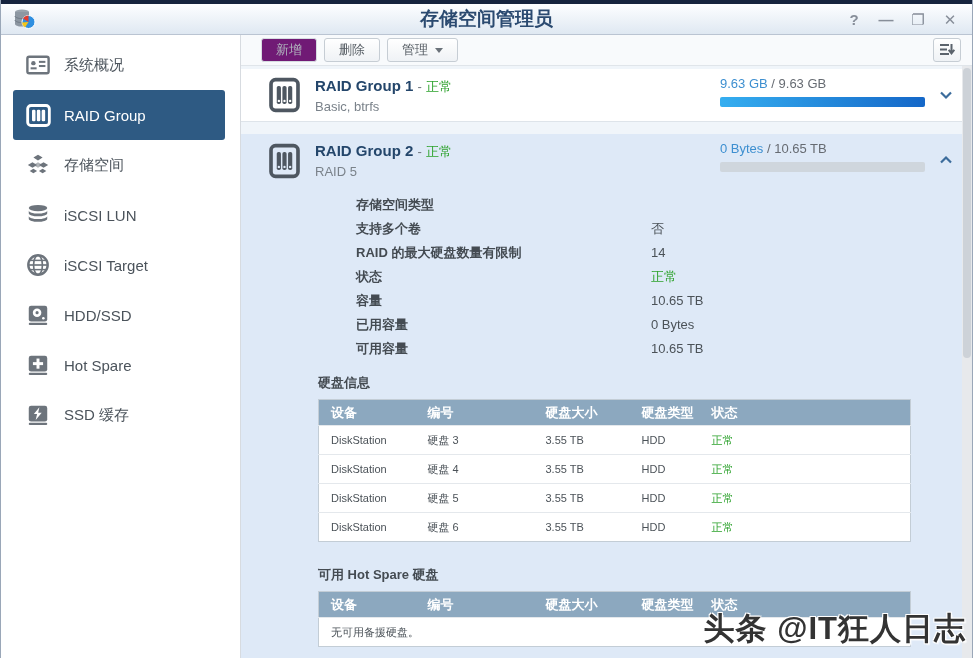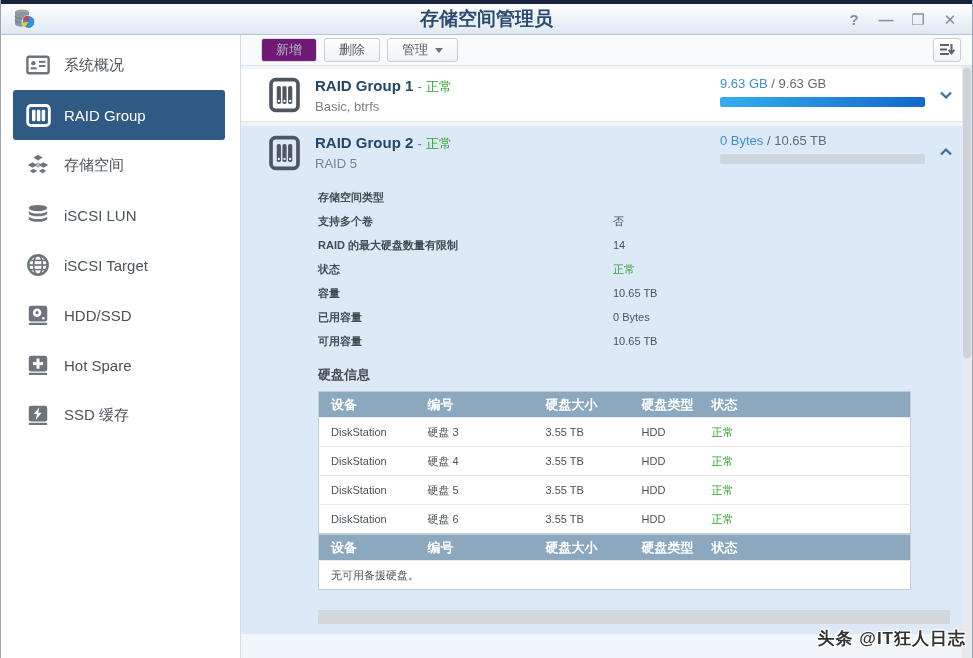--- a/index.html
+++ b/index.html
@@ -23,47 +23,47 @@
   .toolbar{height:31px;background:#f8fafc;border-bottom:1px solid #e0e5ea;display:flex;align-items:center;padding-left:20px;position:relative;}
   .btn{height:24px;padding:0 14px;margin-right:7px;border:1px solid #c6cdd4;border-radius:3px;background:linear-gradient(#ffffff,#eff2f5);font-size:13px;color:#555c63;display:flex;align-items:center;cursor:pointer;}
   .btn.disabled{background:#701a75;border-color:#d6dce1;color:#b0b7be;cursor:default;justify-content:center;}
   .caret{width:0;height:0;border-left:4px solid transparent;border-right:4px solid transparent;border-top:5px solid #6b727a;margin-left:7px;}
   .sort-btn{position:absolute;right:11px;top:3px;width:28px;height:24px;border:1px solid #c6cdd4;border-radius:3px;background:linear-gradient(#ffffff,#eff2f5);display:flex;align-items:center;justify-content:center;cursor:pointer;}
   .scrollpane{position:absolute;top:31px;left:0;right:10px;bottom:0;overflow:hidden;}
   .scrollbar{position:absolute;top:31px;right:0;width:10px;bottom:0;background:#e7e9ec;}
   .scroll-thumb{position:absolute;top:2px;left:1px;width:8px;height:290px;border-radius:4px;background:#cdd2d8;}
   
   .group-row{height:53px;background:#fff;display:flex;align-items:center;position:relative;border-bottom:1px solid #dee4ea;margin-top:3px;}
-  .group-row.in-expanded{background:transparent;border-bottom:none;margin-top:4px;}
+  .group-row.in-expanded{background:transparent;border-bottom:none;margin-top:12px;}
   .g-icon{width:31px;height:36px;margin-left:28px;margin-right:15px;color:#4e5761;flex:none;}
   .g-name-line{font-size:15px;}
   .g-name{font-weight:bold;color:#24466b;}
   .g-dash{color:#6f767d;font-size:13px;}
   .g-status{color:#2fa32f;font-size:13px;}
   .g-sub{font-size:13px;color:#7a828a;margin-top:3px;}
   .g-usage{position:absolute;left:479px;top:7px;width:210px;}
   .g-usage-text{font-size:13px;color:#666b72;}
   .g-used{color:#3d8fd0;}
   .g-bar{margin-top:6px;width:205px;height:10px;background:#cfd6dd;border-radius:2px;overflow:hidden;}
   .g-bar-fill{height:100%;background:linear-gradient(90deg,#35aef0,#1467c8);}
   .g-chevron{position:absolute;right:8px;top:18px;width:16px;height:16px;color:#3c6c9c;cursor:pointer;}
   .expanded{background:#dee9f7;padding-bottom:10px;}
   
   .details{padding:6px 0 0 77px;}
-  .detail-row{position:relative;height:24px;font-size:11px;line-height:24px;}
+  .detail-row{position:relative;height:24px;font-size:13px;line-height:24px;margin-left:38px;}
   .detail-row .lbl{font-weight:bold;color:#444b52;}
   .detail-row .val{position:absolute;left:295px;color:#4b5258;}
   .green{color:#2fa32f !important;}
   .section-title{margin:13px 0 7px 77px;font-size:13px;font-weight:bold;color:#444b52;}
   .dtable{margin-left:77px;width:593px;background:#fff;border:1px solid #c3cdd6;border-collapse:collapse;table-layout:fixed;}
   .dtable th{background:#8ca8bf;color:#fff;font-size:13px;font-weight:bold;text-align:left;height:26px;padding:0 0 0 12px;}
   .dtable td{font-size:11px;color:#4b5258;height:29px;padding:0 0 0 12px;border-top:1px solid #e4e8ec;background:#fff;}
   .c1{width:97px;} .c2{width:118px;} .c3{width:96px;} .c4{width:70px;} .c5{width:auto;}
   .gray-bar{margin:20px 0 0 77px;width:632px;height:14px;background:#d2d7db;}
-  .watermark{position:absolute;right:6px;bottom:8px;font-size:17px;font-weight:bold;color:#333;letter-spacing:1px;
+  .watermark{position:absolute;right:6px;bottom:8px;font-size:31px;font-weight:bold;color:#333;letter-spacing:1px;
     text-shadow:-1px -1px 0 #fff,1px -1px 0 #fff,-1px 1px 0 #fff,1px 1px 0 #fff,2px 2px 1px rgba(255,255,255,.6);}
 </style>
 </head>
 <body>
 
 <div class="window">
   <div class="top-strip"></div>
 
   <div class="titlebar">
     <svg class="app-icon" viewBox="0 0 24 24">
@@ -303,20 +303,21 @@
             <tr>
               <td>DiskStation</td>
               <td>硬盘 6</td>
               <td>3.55 TB</td>
               <td>HDD</td>
               <td class="green">正常</td>
             </tr>
           </tbody>
             </table>
 
+          <div class="section-title" style="margin-top:24px;">可用 Hot Spare 硬盘</div>
           <table class="dtable">
             <tbody>
                 <tr>
               <th class="c1">设备</th>
               <th class="c2">编号</th>
               <th class="c3">硬盘大小</th>
               <th class="c4">硬盘类型</th>
               <th class="c5">状态</th>
             </tr>
             <tr>

